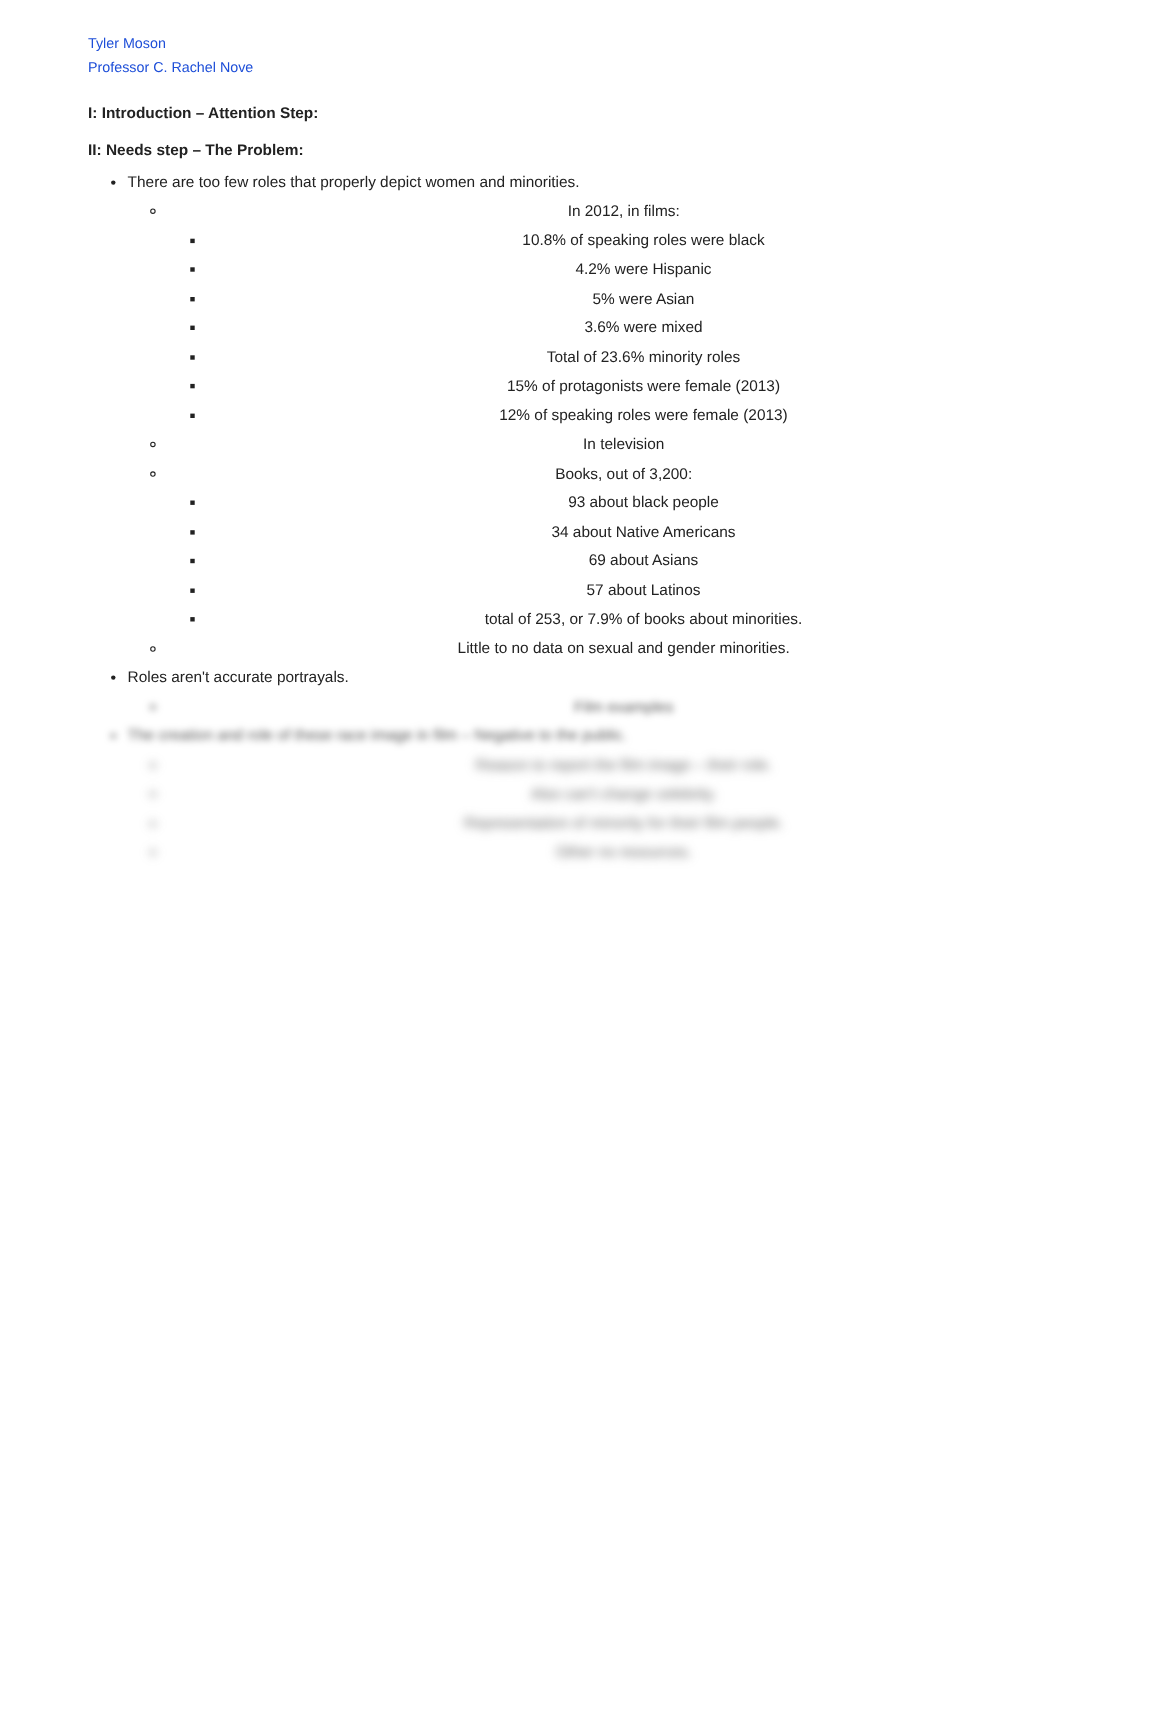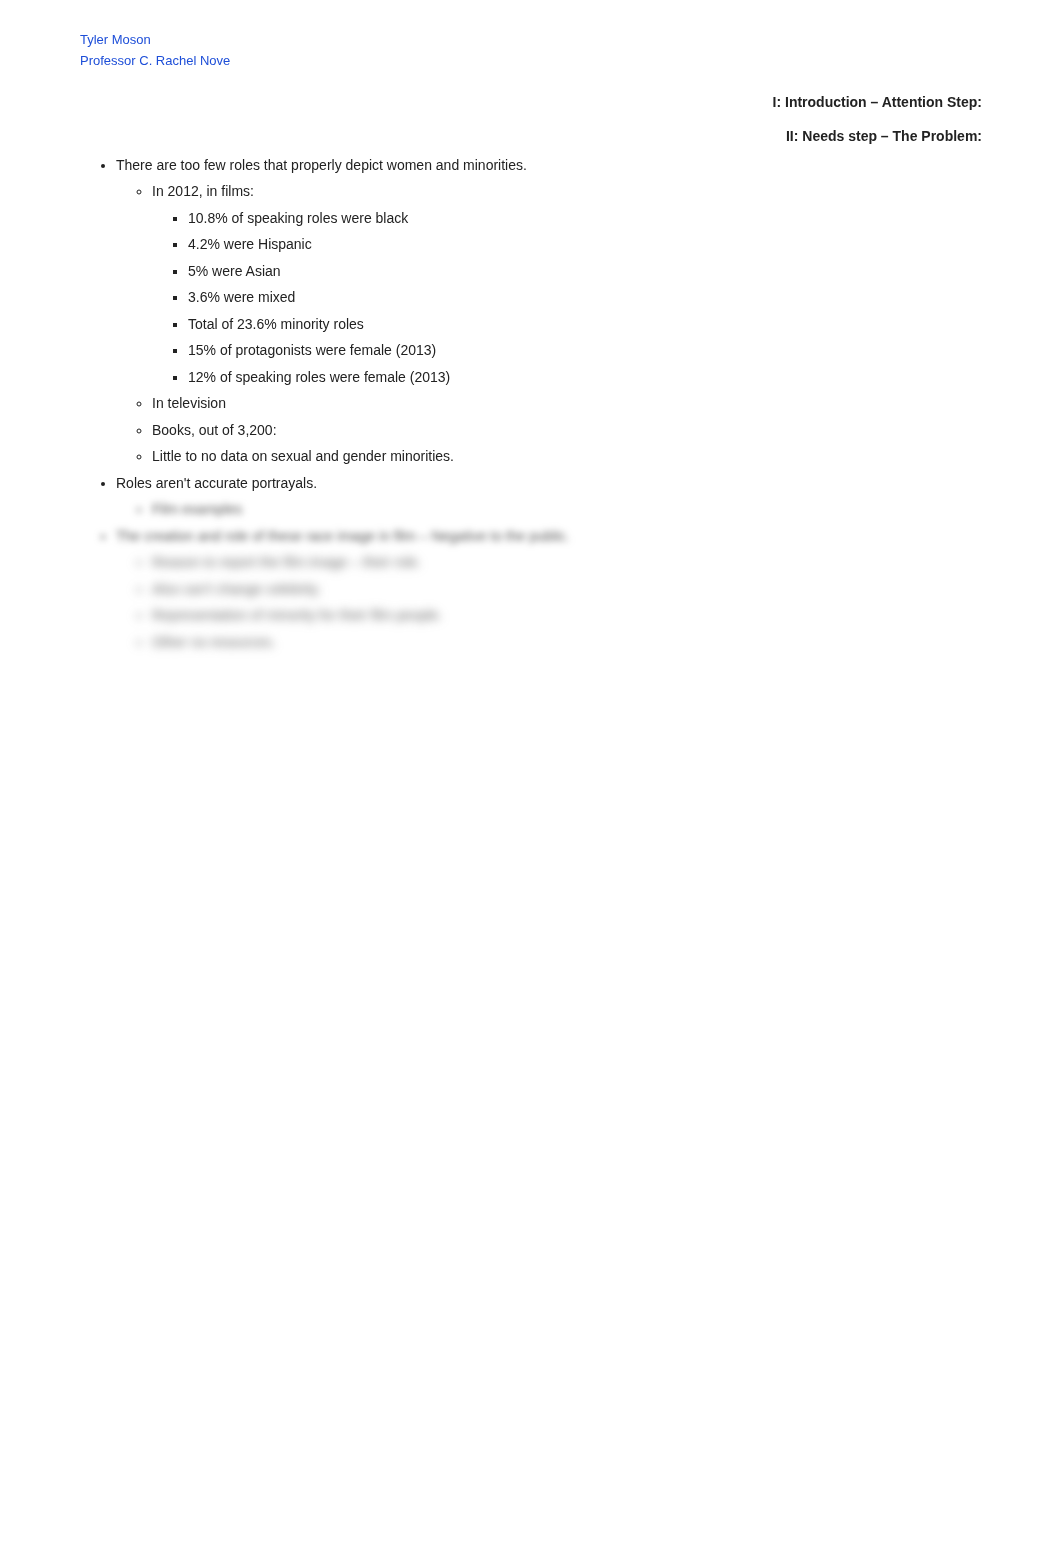--- a/index.html
+++ b/index.html
@@ -30,33 +30,33 @@
 
     .outline {
       font-size: 14px;
       line-height: 1.75;
     }
 
     .section-heading {
       font-weight: bold;
       margin-bottom: 2px;
       margin-top: 10px;
-      text-align: right;
     }
 
     ul.level1 {
       list-style-type: disc;
       padding-left: 36px;
       margin: 4px 0;
     }
 
     ul.level2 {
       list-style-type: circle;
       padding-left: 36px;
       margin: 2px 0;
+      text-align: center;
     }
 
     ul.level3 {
       list-style-type: square;
       padding-left: 36px;
       margin: 2px 0;
     }
 
     li {
       margin: 2px 0;
@@ -104,20 +104,27 @@
             <li>12% of speaking roles were female (2013)</li>
           </ul>
         </li>
 
         <li>
           <span>In television</span>
         </li>
 
         <li>
           <span>Books, out of 3,200:</span>
+          <ul class="level3">
+            <li>93 about black people</li>
+            <li>34 about Native Americans</li>
+            <li>69 about Asians</li>
+            <li>57 about Latinos</li>
+            <li>total of 253, or 7.9% of books about minorities.</li>
+          </ul>
         </li>
 
         <li>Little to no data on sexual and gender minorities.</li>
 
       </ul>
     </li>
 
     <li>
       <span>Roles aren't accurate portrayals.</span>
       <ul class="level2">

